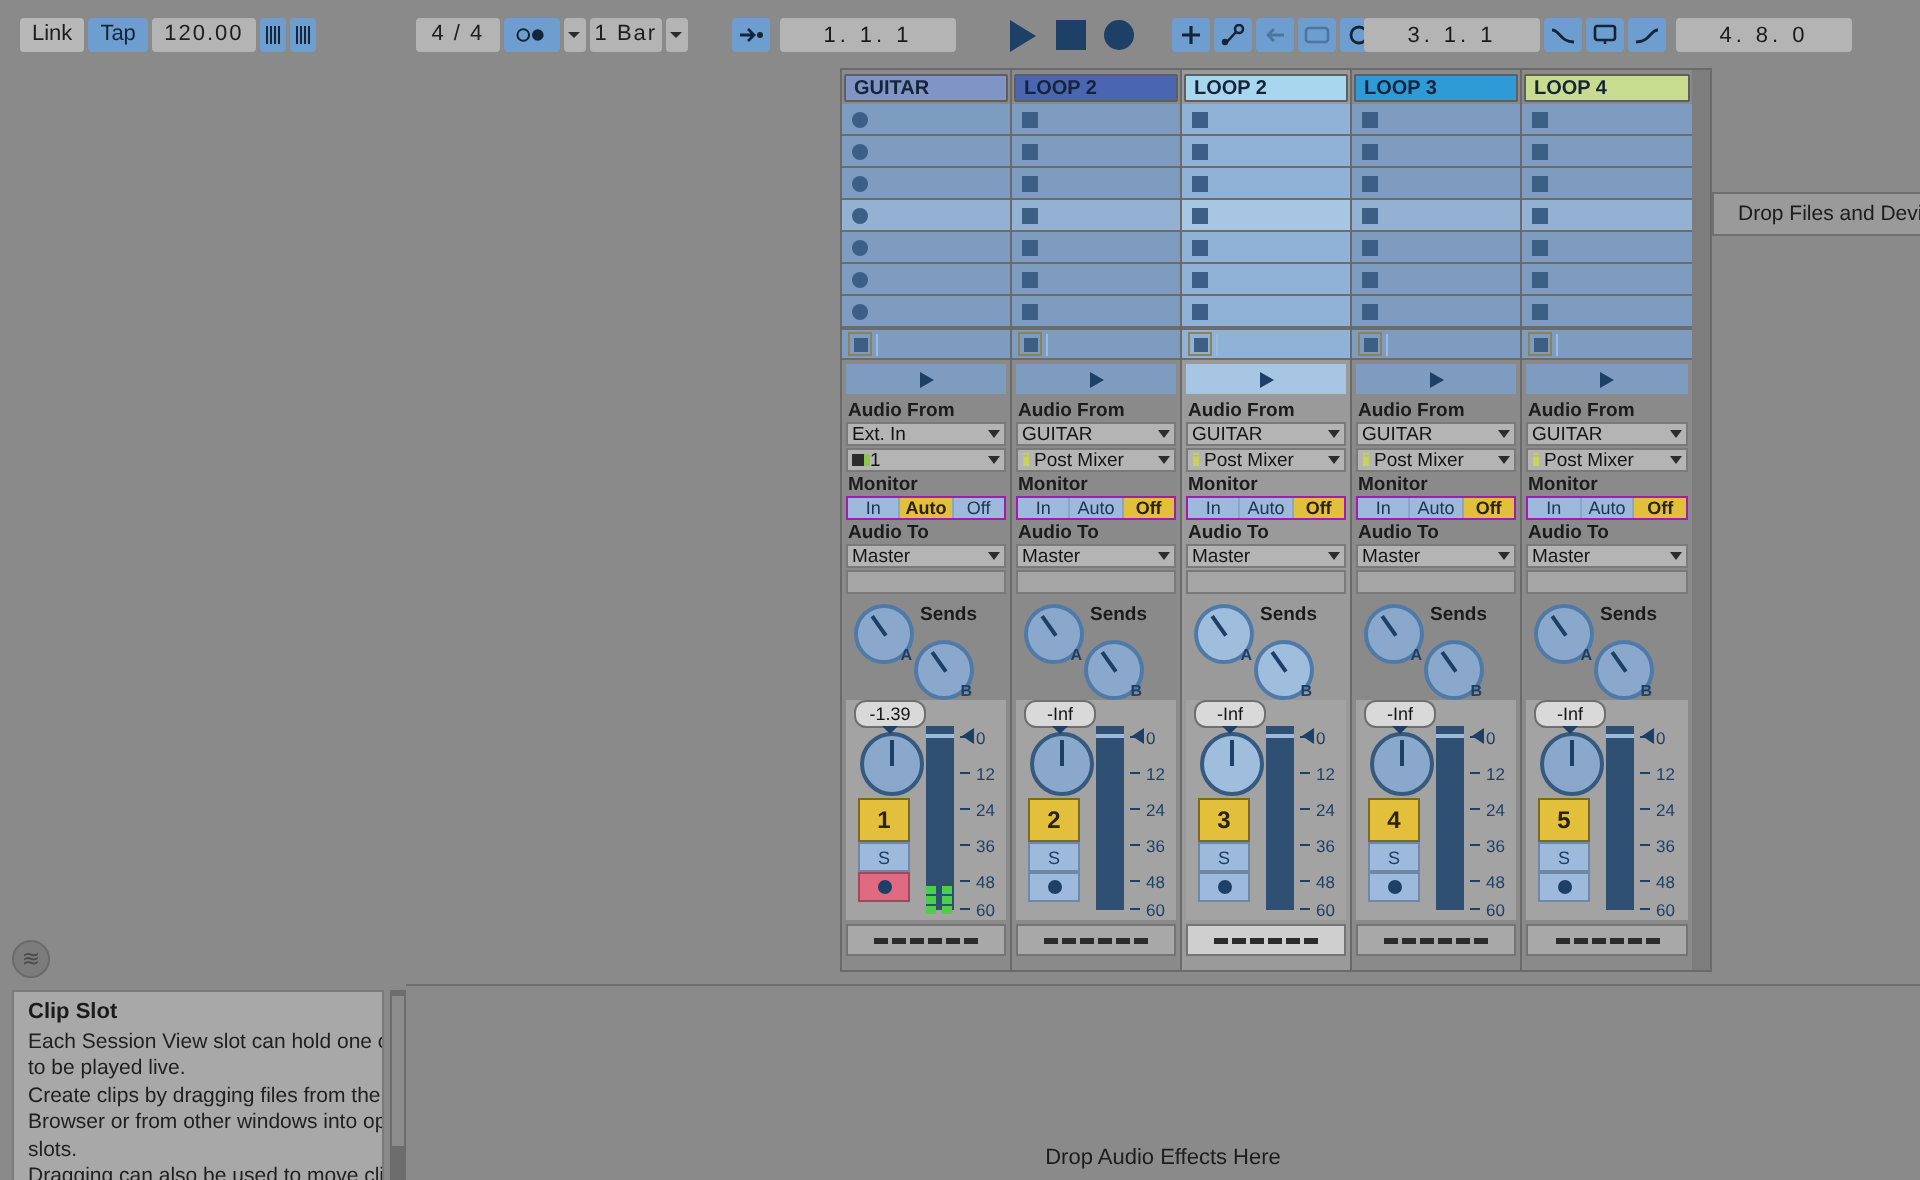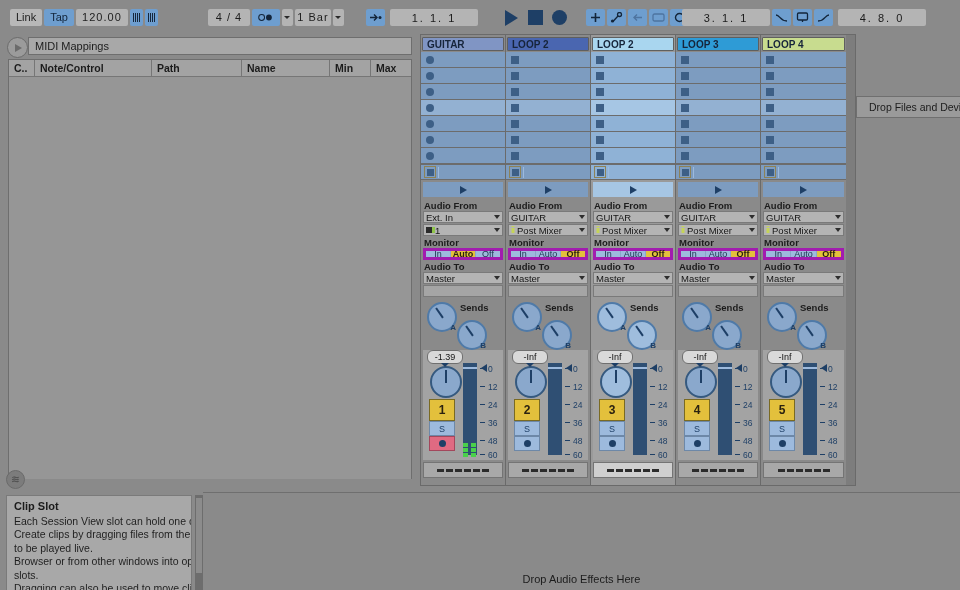--- a/index.html
+++ b/index.html
@@ -72,21 +72,21 @@
   .launchrow .tri{width:0;height:0;border-left:7px solid #1e3f66;border-top:4.5px solid transparent;border-bottom:4.5px solid transparent;}
 
   .iosec{margin:3px 2px 0 2px;}
   .iolabel{font-size:9.5px;font-weight:bold;color:#1c1c1c;line-height:11px;padding-left:1px;}
   .iosel{height:12px;box-sizing:border-box;background:#b4b4b4;border:1px solid #7a7a7a;font-size:9.5px;display:flex;align-items:center;padding:0 2px;position:relative;color:#141414;margin-bottom:1px;}
   .iosel .lbl{flex:1;overflow:hidden;white-space:nowrap;}
   .iosel .dn{width:0;height:0;border-left:3.5px solid transparent;border-right:3.5px solid transparent;border-top:4px solid #2d2d2d;}
   .chan-ic{width:6px;height:6px;background:#2b2b2b;margin-right:3px;position:relative;}
   .chan-ic.g{background:#2b2b2b;box-shadow:3px 0 0 #8fc54a;}
   .pm-ic{color:#c8d94a;font-weight:bold;margin-right:3px;font-size:9px;letter-spacing:-1px;}
-  .monrow{display:flex;height:12px;background:#9dbadd;border:3px solid #a21caf;box-sizing:border-box;margin-bottom:1px;}
+  .monrow{display:flex;height:12px;background:#9dbadd;border:1px solid #a21caf;box-sizing:border-box;margin-bottom:1px;}
   .monbtn{flex:1;font-size:9px;display:flex;align-items:center;justify-content:center;color:#203550;border-right:1px solid #8aa6c8;}
   .monbtn:last-child{border-right:none;}
   .monbtn.on{background:#e3c03c;color:#2b2210;font-weight:bold;}
   .ioblank{height:12px;background:#a5a5a5;border:1px solid #7a7a7a;box-sizing:border-box;margin-top:1px;}
 
   .sends{height:48px;margin:3px 2px 0 2px;position:relative;}
   .knob{position:absolute;width:26px;height:26px;border-radius:50%;border:2px solid #4f7aa8;background:#8aa8cc;}
   .knob .ptr{position:absolute;left:50%;top:2px;width:1.5px;height:12px;background:#1e3f66;transform-origin:bottom center;}
   .knob .kl{position:absolute;right:-1px;bottom:-2px;font-size:8px;color:#1e3f66;font-weight:bold;}
   .sends .slabel{position:absolute;left:37px;top:2px;font-size:9.5px;font-weight:bold;color:#1b1b1b;}
@@ -216,45 +216,30 @@
       </div>
       <div class="iconbtn">
         <svg width="13" height="10" viewBox="0 0 13 10">
             <path d="M1 8c7 0 7-6 11-6" stroke="#13253a" stroke-width="1.4" fill="none"></path>
           </svg>
       </div>
       <div class="posfield" style="width:88px;margin-left:3px;">4. 8. 0</div>
     </div>
   </div>
 
-  <div class="midipanel">
-    <div class="mp-arrow"></div>
-    <div class="mp-head">MIDI Mappings</div>
-    <div class="mp-table">
-      <div class="mp-thead">
-        <div class="mp-th" style="width:26px;">C..</div>
-        <div class="mp-th" style="width:117px;">Note/Control</div>
-        <div class="mp-th" style="width:90px;">Path</div>
-        <div class="mp-th" style="width:88px;">Name</div>
-        <div class="mp-th" style="width:41px;">Min</div>
-        <div class="mp-th" style="width:40px;border-right:none;">Max</div>
-      </div>
-      <div class="mp-body"></div>
-    </div>
-  </div>
 
   <div class="statusbar"></div>
   <div class="circicon">≋</div>
 
   <div class="helpbox">
     <div class="help-title">Clip Slot</div>
     <div class="help-body">
       <div>Each Session View slot can hold one clip</div>
+      <div>to be played live.</div>
       <div>Create clips by dragging files from the</div>
-      <div>to be played live.</div>
       <div>Browser or from other windows into open</div>
       <div>slots.</div>
       <div>Dragging can also be used to move clips</div>
     </div>
   </div>
   <div class="help-scroll">
       <i></i>
     </div>
 
   <div class="rightstrip"></div>

